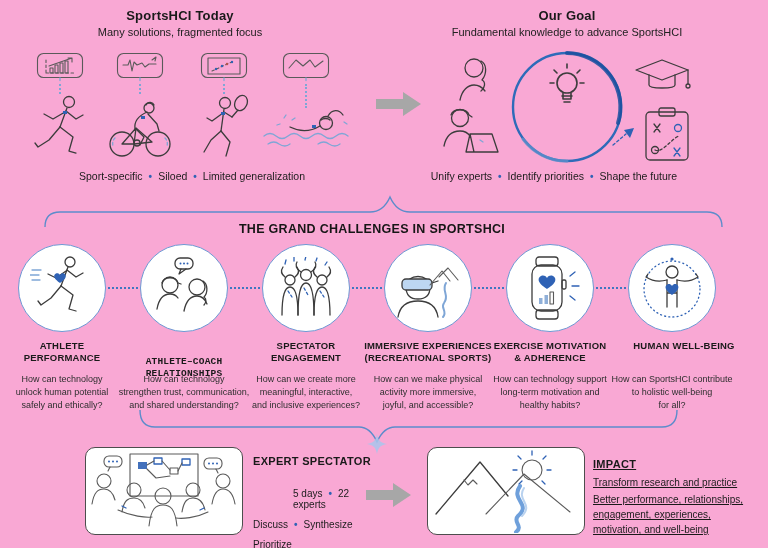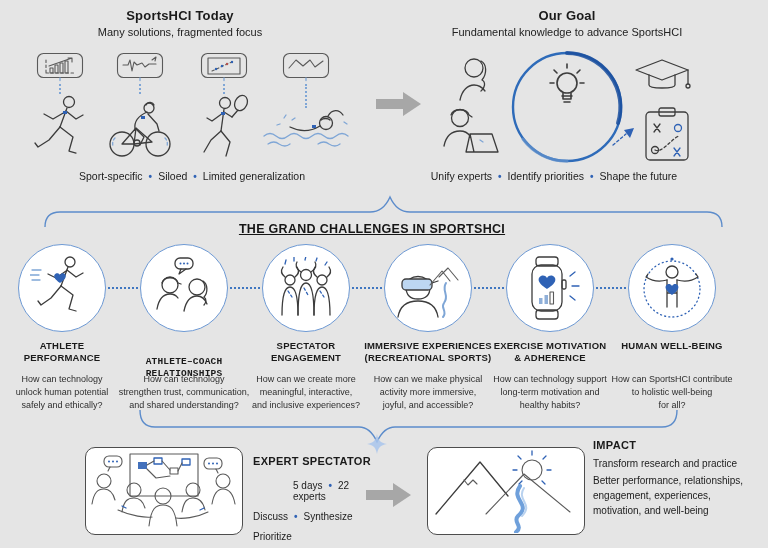--- a/index.html
+++ b/index.html
@@ -1,16 +1,16 @@
 <!DOCTYPE html>
 <html><head>
 <meta charset="utf-8">
 <style>
   html,body{margin:0;padding:0;background:#fff;}
-  .canvas{position:relative;width:768px;height:548px;background:#e5e5e5;overflow:hidden;
+  .canvas{position:relative;width:768px;height:548px;background:#f9a8d4;overflow:hidden;
           font-family:"Liberation Sans", sans-serif;color:#1a1a1a;}
   .abs{position:absolute;}
   .ctr{text-align:center;}
   .sec-title{font-size:13px;font-weight:bold;letter-spacing:.2px;}
   .sec-sub{font-size:11px;margin-top:3px;color:#222;}
   .tagline{font-size:10.5px;color:#1c1c1c;}
   .dot{color:#2F62B5;font-weight:bold;margin:0 6px;font-size:10px;}
   .col{display:flex;flex-direction:column;align-items:center;}
   .dotline{border-left:2px dotted #7FA6D6;width:0;}
   .challenge-circle{width:88px;height:88px;border-radius:50%;border:1.5px solid #6D99D4;
@@ -200,21 +200,21 @@
   <div class="abs ctr tagline" style="left:404px;top:170px;width:300px;">
     <span>Unify experts</span><span class="dot">•</span><span>Identify priorities</span><span class="dot">•</span><span>Shape the future</span>
   </div>
 
   <svg class="abs" style="left:0;top:0;pointer-events:none;" width="768" height="548" viewBox="0 0 768 548">
     <path d="M45,227 Q45,212 60,212 L370,212 C380,212 386,206 390,197 C394,206 400,212 410,212 L707,212 Q722,212 722,227" fill="none" stroke="#5C8CCB" stroke-width="1.4"></path>
     <path d="M140,410 Q140,427 155,427 L359,427 C367,427 373,433 377,442 C381,433 387,427 395,427 L662,427 Q677,427 677,410" fill="none" stroke="#5C8CCB" stroke-width="1.4"></path>
     <path d="M377,434 C378.5,441 380,442.5 387,444 C380,445.5 378.5,447 377,454 C375.5,447 374,445.5 367,444 C374,442.5 375.5,441 377,434 Z" fill="#A9C6EC" opacity="0.85"></path>
   </svg>
 
-  <div class="abs ctr heading" style="left:0;top:222px;width:744px;text-decoration:underline;">THE GRAND CHALLENGES IN SPORTSHCI</div>
+  <div class="abs ctr heading" style="left:0;top:222px;width:744px;">THE GRAND CHALLENGES IN SPORTSHCI</div>
 
   <div class="abs challenge-circle" style="left:18px;top:244px;">
     <svg width="64" height="68" viewBox="0 0 64 68">
       <circle cx="40" cy="8" r="5" class="ln"></circle>
       <path d="M38,13 L31,32" class="ln"></path>
       <path d="M37,16 L46,23 L53,19" class="ln"></path>
       <path d="M36,17 L26,24 L18,20" class="ln"></path>
       <path d="M31,32 L43,41 L39,55 L46,57" class="ln"></path>
       <path d="M31,32 L21,44 L11,51 L8,47" class="ln"></path>
       <path d="M30,21 c-2,-3.5 -7,-1 -5.5,2.5 c1,2.5 5.5,5.5 5.5,5.5 c0,0 4.5,-3 5.5,-5.5 c1.5,-3.5 -3.5,-6 -5.5,-2.5 Z" class="blf"></path>
@@ -300,21 +300,21 @@
   <div class="abs ctr ch-title" style="left:-8px;top:340px;width:140px;">ATHLETE
 PERFORMANCE</div>
   <div class="abs ctr ch-title" style="left:114px;top:356px;width:140px;font-family:Liberation Mono, monospace;">ATHLETE–COACH
 RELATIONSHIPS</div>
   <div class="abs ctr ch-title" style="left:236px;top:340px;width:140px;">SPECTATOR
 ENGAGEMENT</div>
   <div class="abs ctr ch-title" style="left:358px;top:340px;width:140px;">IMMERSIVE EXPERIENCES
 (RECREATIONAL SPORTS)</div>
   <div class="abs ctr ch-title" style="left:480px;top:340px;width:140px;">EXERCISE MOTIVATION
 &amp; ADHERENCE</div>
-  <div class="abs ctr ch-title" style="left:602px;top:340px;width:140px;">HUMAN WELL-BEING</div>
+  <div class="abs ctr ch-title" style="left:602px;top:340px;width:140px;padding-left:12px;">HUMAN WELL-BEING</div>
 
   <div class="abs ctr ch-q" style="left:-18px;top:373px;width:160px;">How can technology
 unlock human potential
 safely and ethically?</div>
   <div class="abs ctr ch-q" style="left:104px;top:373px;width:160px;">How can technology
 strengthen trust, communication,
 and shared understanding?</div>
   <div class="abs ctr ch-q" style="left:226px;top:373px;width:160px;">How can we create more
 meaningful, interactive,
 and inclusive experiences?</div>
@@ -356,21 +356,21 @@
       <path d="M96,64 C98,52 102,50 107,50 C112,50 117,53 119,62" class="lng"></path>
       <circle cx="137" cy="33" r="7" class="lng"></circle>
       <path d="M126,56 C128,44 132,41 137,41 C143,41 147,45 149,56" class="lng"></path>
       <path d="M32,62 C45,68 60,70 66,69 M122,64 C110,70 96,71 90,70" class="lng"></path>
       <path d="M36,58 l4,2 M118,60 l-4,2" class="bl"></path>
     </svg>
   </div>
 
   <div class="abs" style="left:253px;top:455px;width:130px;">
     <div class="bt-title">EXPERT SPECTATOR</div>
-    <div class="bt-line" style="margin-top:13px;padding-left:40px;">
+    <div class="bt-line" style="margin-top:21px;padding-left:40px;">
       <span>5 days</span><span class="dot">•</span><span>22 experts</span>
     </div>
     <div class="bt-line" style="margin-top:9px;">
       <span>Discuss</span><span class="dot">•</span><span>Synthesize</span>
     </div>
     <div class="bt-line" style="margin-top:9px;">
       <span>Prioritize</span>
     </div>
   </div>
 
@@ -383,21 +383,21 @@
       <circle cx="104" cy="22" r="10" class="lng"></circle>
       <path d="M104,7 V3 M93,11 L90,8 M115,11 L118,8 M89,22 H85 M119,22 H123 M94,33 L91,36 M114,33 L117,36" class="bl"></path>
       <path d="M8,66 L52,14 L80,48" class="ln"></path>
       <path d="M36,32 l4,5 l5,-5 l4,4" class="lng"></path>
       <path d="M58,66 L96,26 L142,64" class="lng"></path>
       <path d="M92,38 C82,52 104,56 90,68 C84,74 96,78 88,84" fill="none" stroke="#6FA0DB" stroke-width="4" stroke-linecap="round"></path>
       <path d="M96,40 C88,52 106,56 94,68" fill="none" stroke="#B9D2EF" stroke-width="2" stroke-linecap="round"></path>
     </svg>
   </div>
 
-  <div class="abs" style="left:593px;top:439px;width:172px;">
+  <div class="abs" style="left:593px;top:458px;width:172px;text-decoration:underline;">
     <div class="bt-title">IMPACT</div>
     <div class="bt-line" style="margin-top:7px;">Transform research and practice</div>
     <div class="bt-line ml" style="margin-top:4px;">Better performance, relationships,
 engagement, experiences,
 motivation, and well-being</div>
   </div>
 
 </div>
 
 </body></html>

